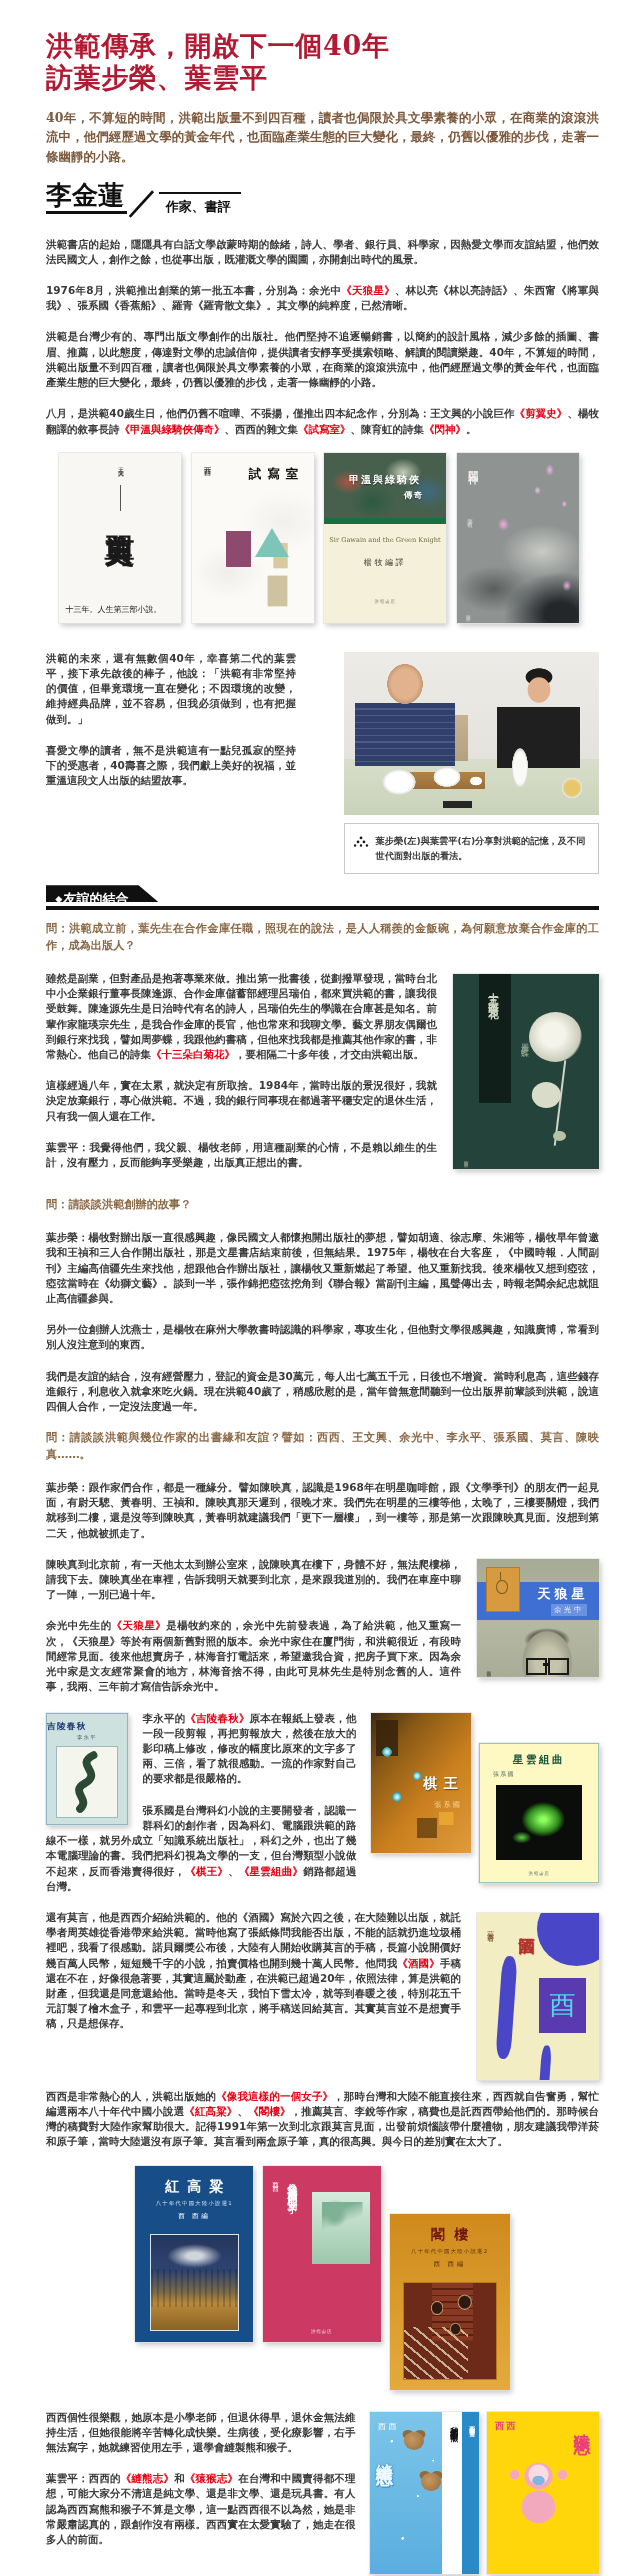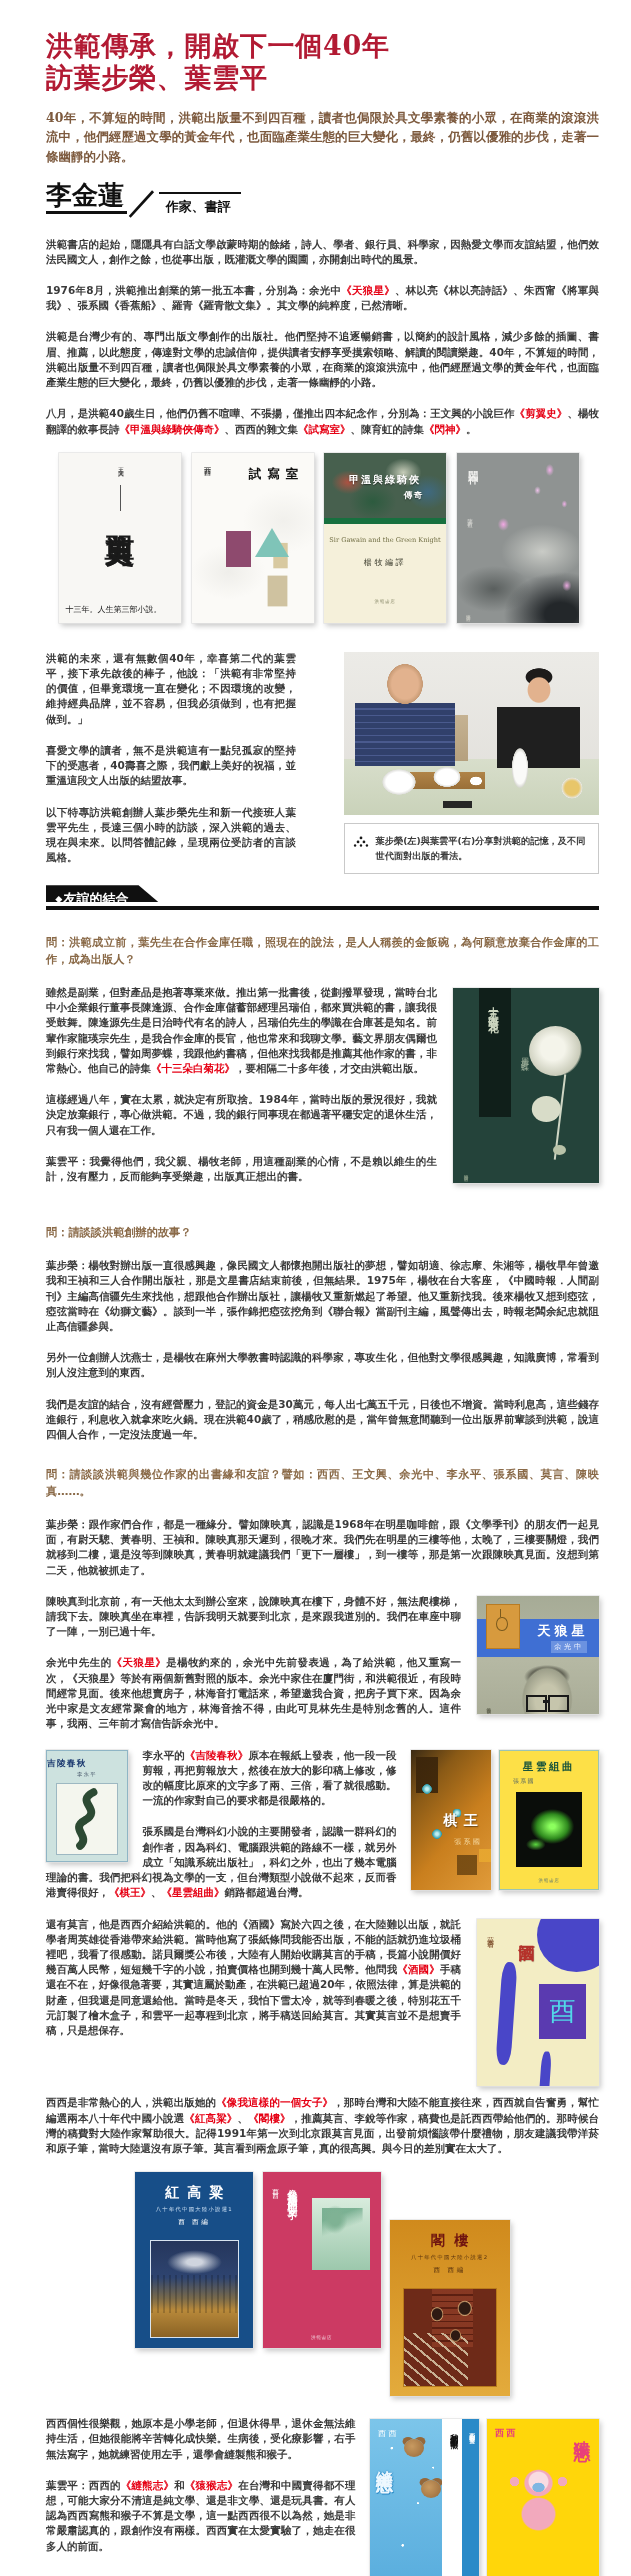--- a/index.html
+++ b/index.html
@@ -13,21 +13,21 @@
     font-size:12.5px;line-height:1.55;font-weight:bold;margin:0 0 16px;text-align:justify;}
   .byline{display:flex;align-items:flex-end;margin:0 0 22.4px;}
   .byline-name{font-family:"DejaVu Serif","Liberation Serif",serif;font-size:26px;font-weight:bold;
     color:#101010;border-bottom:3.3px solid #101010;padding:0 2.6px 3.3px 0;line-height:1;}
   .byline-slash{font-size:30px;line-height:.85;color:#101010;font-weight:bold;margin:0 1.3px;}
   .byline-role{font-size:13px;font-weight:bold;color:#101010;border-top:2px solid #101010;
     padding:6px 10.5px 1.3px 6.6px;line-height:1;}
   
   p.body{font-size:10.5px;line-height:1.45;font-weight:bold;color:#3b3b3b;margin:0 0 16px;text-align:justify;}
   .bk{color:#e60014;}
-  h3.q{font-size:11.2px;line-height:1.5;font-weight:bold;color:#8a6a48;margin:25px 0 16px;text-align:justify;}
+  h3.q{font-size:11.2px;line-height:1.5;font-weight:bold;color:#8a6a48;margin:11px 0 16px;text-align:justify;}
   .clear{clear:both;height:0;}
   
   .banner{position:relative;height:25px;margin:2.6px 0 0;}
   .banner-rule{position:absolute;left:0;right:0;bottom:0;height:4px;background:#101010;}
   .banner-wedge{position:absolute;left:0;top:0;bottom:8px;background:#101010;color:#fff;
     font-size:13px;font-weight:bold;padding:4.6px 30px 0 9.2px;
     clip-path:polygon(0 0,calc(100% - 20px) 0,100% 100%,0 100%);}
   .banner-wedge .dm{font-size:9.2px;vertical-align:1.3px;margin-right:1.3px;}
   
   .photo-col{float:right;width:255px;margin:1.3px 0 9.2px 16px;padding-left:32px;}
@@ -139,32 +139,32 @@
   .cv-sir .gl::after{content:"";position:absolute;left:20px;top:-2.6px;width:17px;height:13px;border:2.6px solid #191919;}
   .cv-sir .gl::before{content:"";position:absolute;left:14.5px;top:2.6px;width:6.6px;height:2.6px;background:#191919;}
   .cv-sir .pub{left:9.2px;bottom:8px;color:#5c5e4c;}
   
   .cv-jil{width:82px;height:112px;background:#cde2df;border:0.7px solid #8fb5c5;box-sizing:border-box;}
   .cv-jil .ti{position:absolute;left:0;right:0;top:6.6px;text-align:left;font-size:8.6px;font-weight:bold;color:#1c3a70;letter-spacing:1.3px;}
   .cv-jil .au{position:absolute;left:0;right:0;top:20px;text-align:center;font-size:5.3px;color:#46566a;letter-spacing:1.3px;}
   .cv-jil .panel{position:absolute;left:8.6px;right:8.6px;top:32px;bottom:6.6px;background:#f4f6ee;border:0.7px solid #9db8c2;}
   .cv-jil svg{width:100%;height:100%;}
   
-  .cv-chess{width:80px;height:140px;background:
+  .cv-chess{width:100px;height:140px;background:
       radial-gradient(6.6px 6.6px at 16px 39px,#bff0f2 20%,#2f9aa8 70%,rgba(0,0,0,0) 75%),
       radial-gradient(6.6px 6.6px at 26px 84px,#bff0f2 20%,#2f9aa8 70%,rgba(0,0,0,0) 75%),
       radial-gradient(6px 6px at 46px 63px,#bff0f2 20%,#2f9aa8 70%,rgba(0,0,0,0) 75%),
       linear-gradient(rgba(58,36,10,.9),rgba(58,36,10,.9)) 5.3px 6.6px/22.4px 36px no-repeat,
       linear-gradient(rgba(232,168,48,.9),rgba(232,168,48,.9)) 68px 99px/14.5px 13px no-repeat,
       linear-gradient(rgba(107,68,16,.85),rgba(107,68,16,.85)) 46px 105px/20px 20px no-repeat,
       linear-gradient(130deg,#3a2a14 0%,#8a5a16 25%,#c97f1e 58%,#e09b3a 100%);}
   .cv-chess .ti{position:absolute;right:6.6px;top:62px;color:#fff;font-size:14px;font-weight:bold;letter-spacing:6.6px;text-shadow:0.7px 0.7px 1.3px rgba(0,0,0,.5);}
   .cv-chess .au{position:absolute;right:9.2px;top:87px;color:#f5d9a0;font-size:7.2px;letter-spacing:2px;}
   
-  .cv-neb{width:100px;height:140px;background:#fde047;border:0.7px solid #9cc4b4;box-sizing:border-box;}
+  .cv-neb{width:120px;height:140px;background:#fef9c3;border:0.7px solid #9cc4b4;box-sizing:border-box;margin-top:30px;}
   .cv-neb .ti{position:absolute;left:0;right:0;top:9.2px;text-align:center;font-size:10.5px;font-weight:bold;color:#19543c;letter-spacing:2.6px;}
   .cv-neb .au{position:absolute;left:13px;top:26px;font-size:6px;color:#5a6a62;letter-spacing:1.3px;}
   .cv-neb .panel{position:absolute;left:16px;right:16px;top:41px;bottom:22.4px;background:
       radial-gradient(28px 22.4px at 55% 46%,#8cff5e 10%,#2f8a1e 55%,rgba(0,0,0,0) 78%),
       radial-gradient(13px 8px at 30% 70%,#5ad83e,rgba(0,0,0,0) 75%),#0a0d0a;}
   .cv-neb .pub{left:0;right:0;bottom:6.6px;text-align:center;color:#60786e;}
   
   .cv-wine{width:122px;height:167px;background:#f3edc4;}
   .cv-wine::before{content:"";position:absolute;right:-17px;top:-21px;width:79px;height:74px;border-radius:50%;background:#4946c8;}
   .cv-wine::after{content:"";position:absolute;left:22.4px;top:43px;width:14.5px;height:103px;border-radius:44%/18%;
@@ -294,21 +294,20 @@
             <circle cx="16.5" cy="9" r="2.1"></circle>
           <circle cx="3" cy="14.5" r="1.8"></circle>
             <circle cx="12" cy="14.5" r="1.8"></circle>
             <circle cx="21" cy="14.5" r="1.8"></circle>
         </svg>
         <span>葉步榮(左)與葉雲平(右)分享對洪範的記憶，及不同世代面對出版的看法。</span>
       </div>
     </div>
     <p class="body">洪範的未來，還有無數個40年，幸喜第二代的葉雲平，接下承先啟後的棒子，他說：「洪範有非常堅持的價值，但畢竟環境一直在變化；不因環境的改變，維持經典品牌，並不容易，但我必須做到，也有把握做到。」</p>
     <p class="body">喜愛文學的讀者，無不是洪範這有一點兒孤寂的堅持下的受惠者，40壽喜之際，我們獻上美好的祝福，並重溫這段文人出版的結盟故事。</p>
-    <p class="body">以下特專訪洪範創辦人葉步榮先生和新一代接班人葉雲平先生，長達三個小時的訪談，深入洪範的過去、現在與未來。以問答體記錄，呈現兩位受訪者的言談風格。</p>
     <div class="clear"></div>
   </div>
 
   <div class="banner">
     <div class="banner-rule"></div>
     <div class="banner-wedge">
       <span class="dm">◆</span><span>友誼的結合</span>
     </div>
   </div>
 

